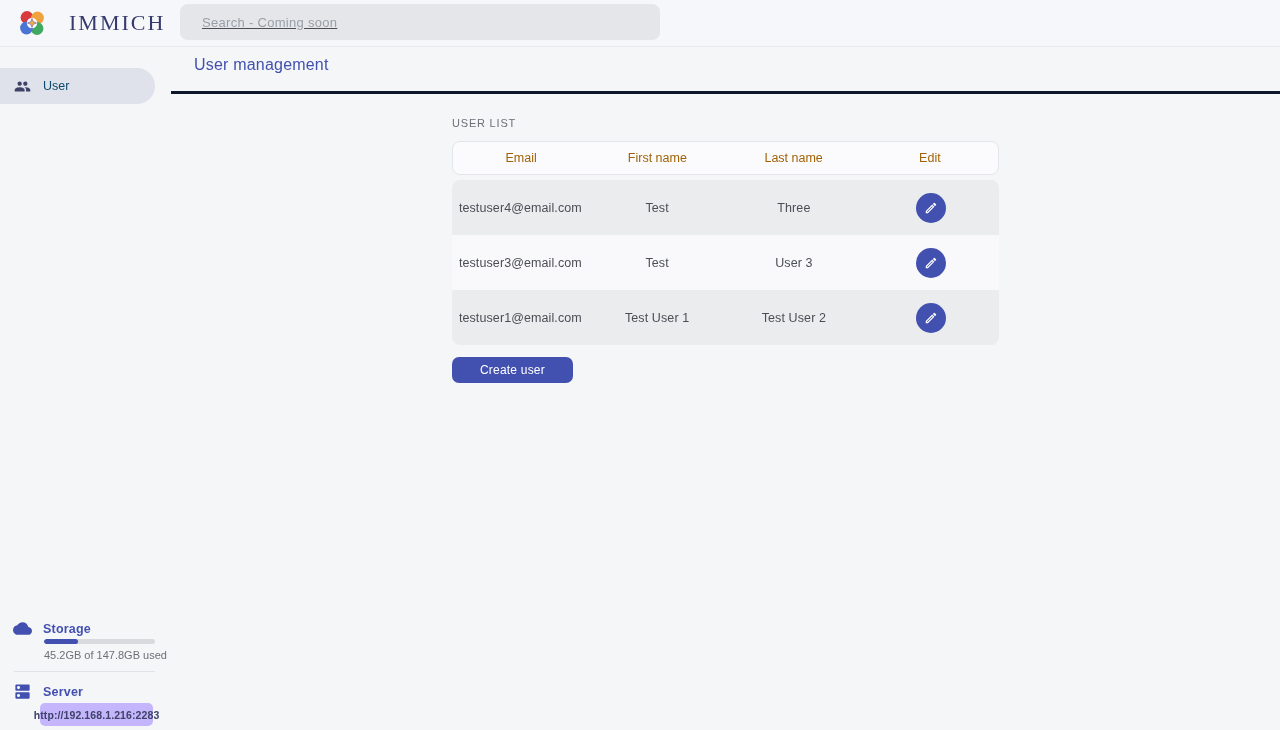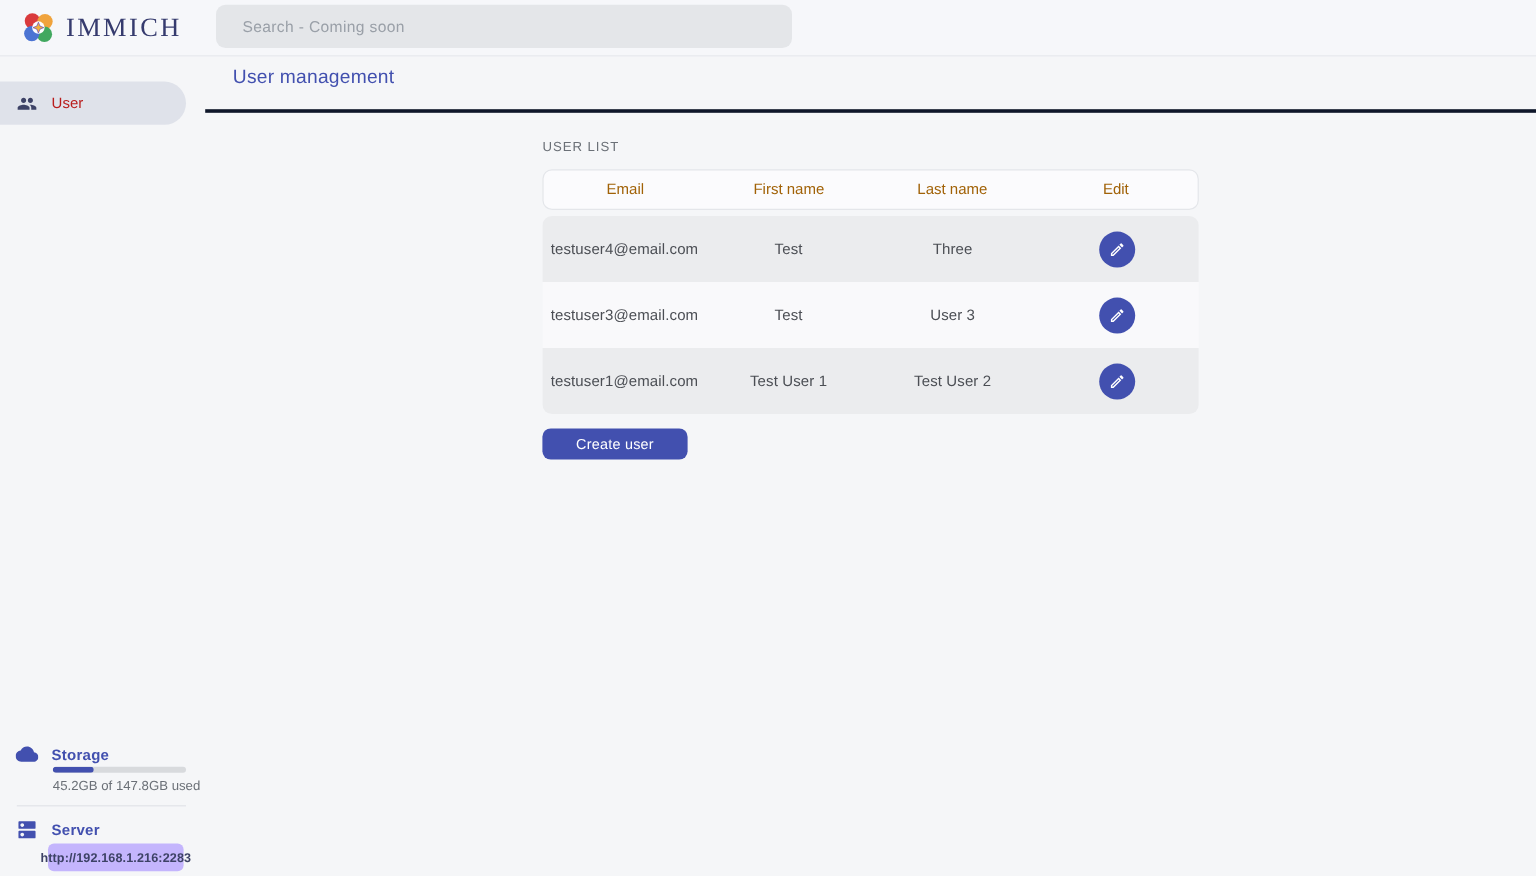--- a/index.html
+++ b/index.html
@@ -10,32 +10,33 @@
     color: #4b4e54;
     overflow: hidden;
   }
   .app { position: relative; width: 1280px; height: 730px; background: #f5f6f8; }
 
   
   .header {
     position: absolute; top: 0; left: 0; width: 1280px; height: 47px;
     background: #f6f7fa; border-bottom: 1px solid #e7e9ee;
   }
-  .logo { position: absolute; left: 16px; top: 7px; display: flex; align-items: center; gap: 7px; }
+  .logo { position: absolute; left: 16px; top: 7px; display: flex; align-items: center; gap: 21px; }
   .logo-flower { width: 32px; height: 32px; display: block; }
   .wordmark {
     font-family: "Liberation Serif", serif;
     font-size: 22px; letter-spacing: 2px; color: #363b6e; font-weight: 500;
   }
   .search-wrap { position: absolute; left: 180px; top: 4px; width: 480px; height: 36px; }
   .search-input {
     width: 100%; height: 100%; border: none; outline: none;
     background: #e4e6e9; border-radius: 8px; padding: 16px 22px;
     font-family: "Liberation Sans", sans-serif; font-size: 13px; color: #4b4e54;
     letter-spacing: 0.3px;
+    text-decoration: underline;
   }
   .search-input::placeholder { color: #9aa0a8; }
   .header-right { position: absolute; right: 16px; top: 0; height: 47px; display: flex; align-items: center; gap: 17px; }
   .admin-link {
     font-size: 13px; font-weight: 700; color: #4250af;
     text-decoration: underline; cursor: pointer; letter-spacing: 0.2px;
   }
   .avatar {
     width: 34px; height: 34px; border-radius: 50%; cursor: pointer; overflow: hidden;
     background: radial-gradient(circle at 50% 45%, #c2914c 0%, #a97a38 55%, #7c5624 100%);
@@ -49,21 +50,21 @@
     position: absolute; left: 5px; top: 13px; width: 24px; height: 8px; display: block;
   }
 
   
   .sidebar { position: absolute; left: 0; top: 47px; width: 171px; height: 683px; }
   .nav-item {
     position: absolute; left: 0; top: 21px; width: 155px; height: 36px;
     background: #dfe2ea; border-radius: 0 18px 18px 0;
     display: flex; align-items: center; gap: 12px; padding-left: 14px; cursor: pointer;
   }
-  .nav-item .label { font-size: 12.5px; font-weight: 500; color: #b91c1c; }
+  .nav-item .label { font-size: 12.5px; font-weight: 500; color: #0c4a6e; }
   .icon-16 { width: 17px; height: 17px; display: block; }
 
   .side-bottom { position: absolute; left: 0; top: 520px; width: 171px; }
   .side-section-head { position: absolute; display: flex; align-items: center; }
   .storage-head { left: 13px; top: 52px; gap: 11px; }
   .server-head { left: 13px; top: 115px; gap: 11px; }
   .side-title { font-size: 12.5px; font-weight: 700; color: #4250af; letter-spacing: 0.2px; }
   .icon-19 { width: 19px; height: 19px; display: block; }
 
   .progress-track {

